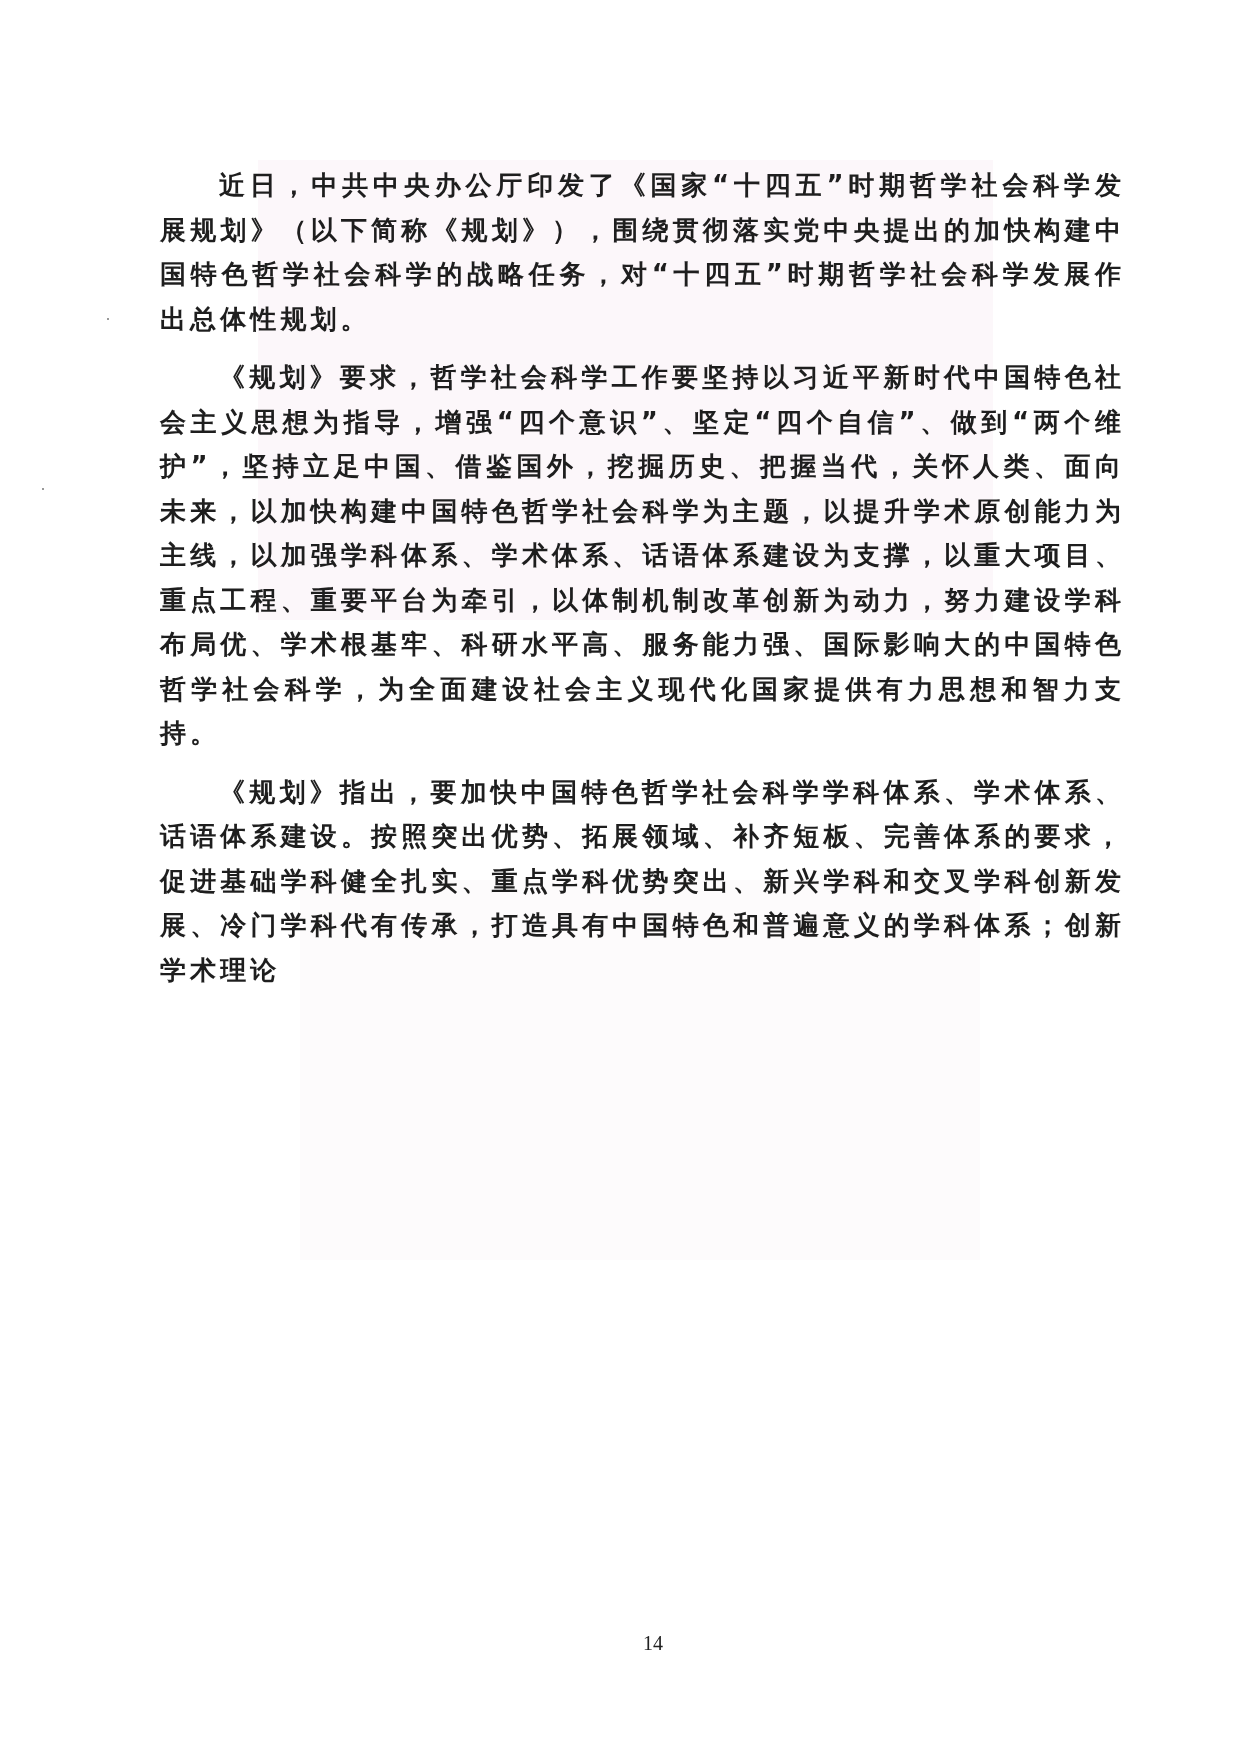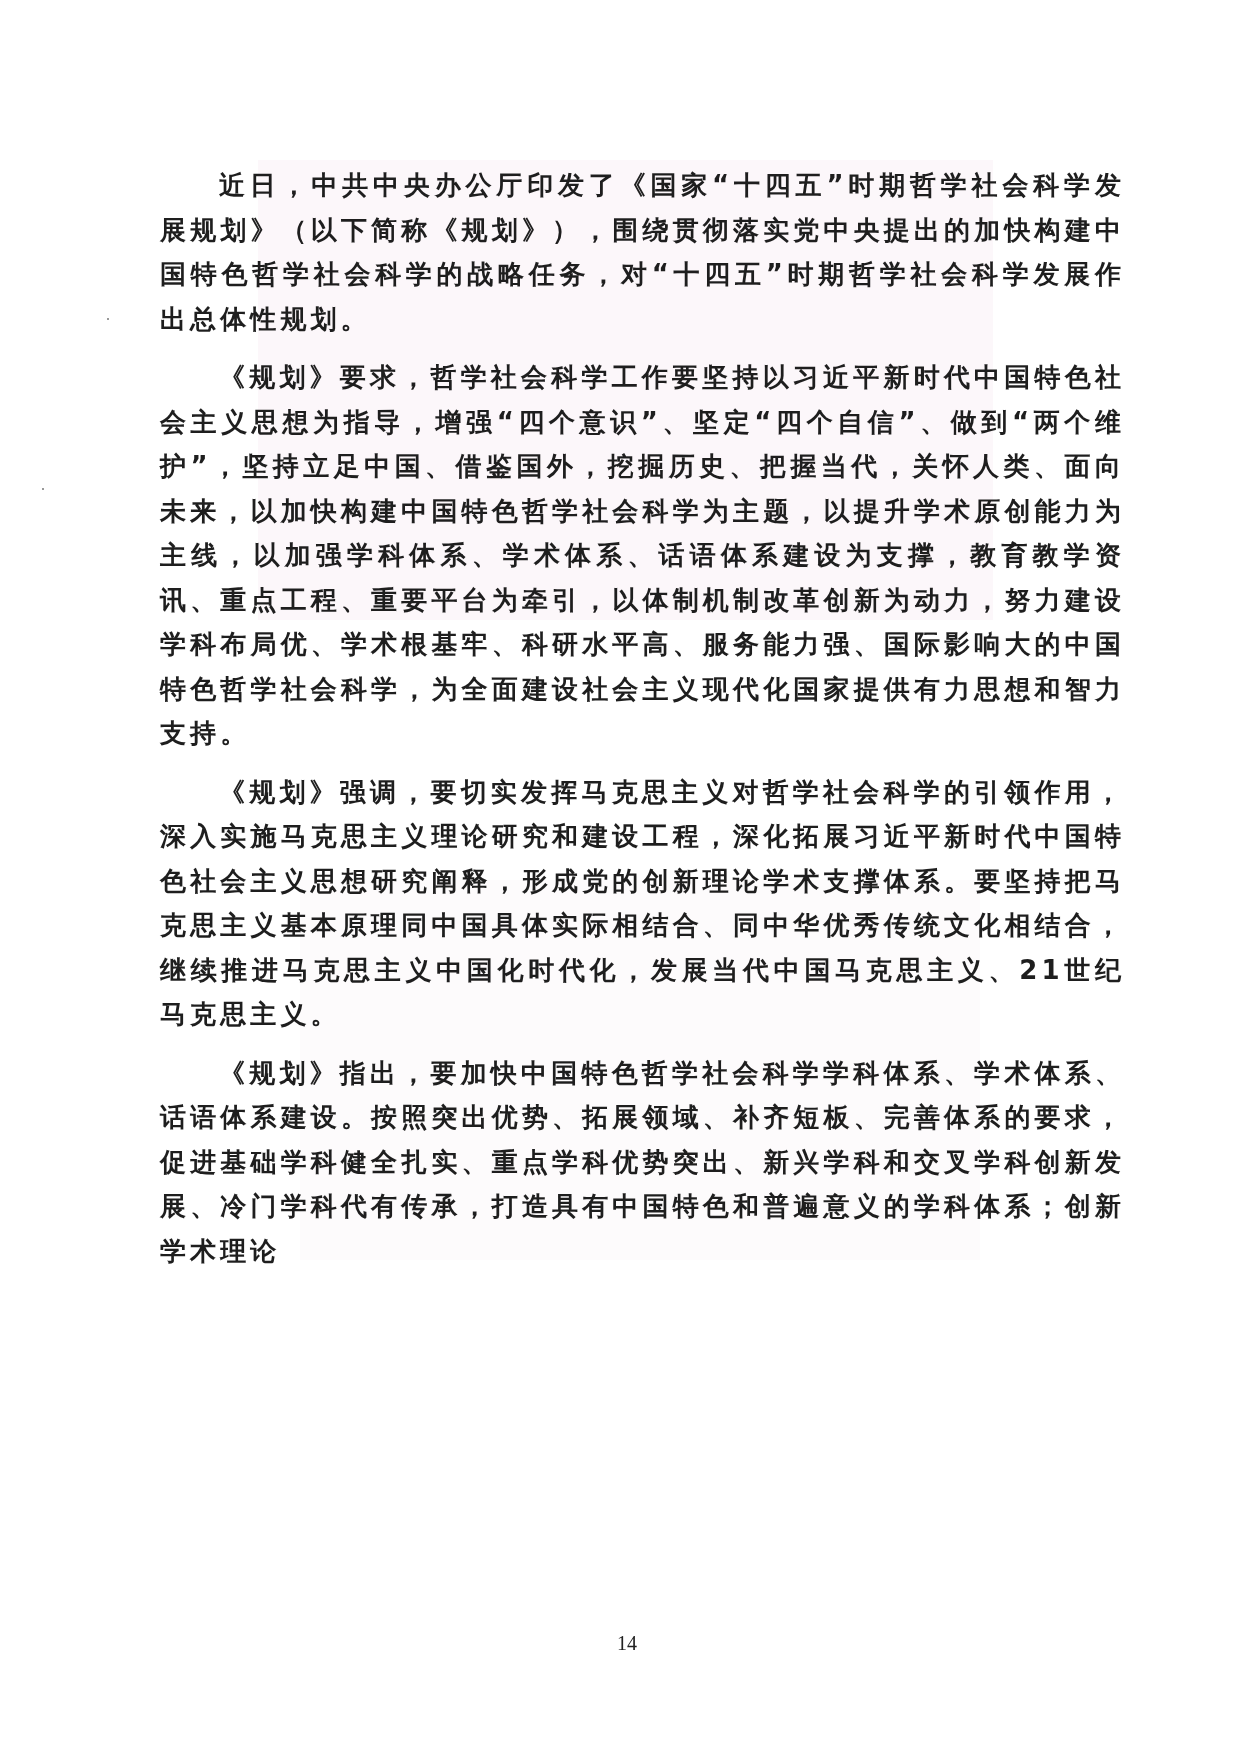--- a/index.html
+++ b/index.html
@@ -22,32 +22,31 @@
   .heading {
     font-size: 30px; line-height: 44px; margin: 0 0 20px 66px; letter-spacing: 1px;
     font-weight: normal; color: #111;
   }
   .heading .num { margin-right: 20px; }
   p.para {
     margin: 0 0 14px 0; font-size: 26px; line-height: 44.5px; letter-spacing: 4.1px;
     text-align: justify; text-indent: 59px; color: #1e1e1e; font-weight: bold;
   }
   .page-number {
-    position: absolute; left: 617px; top: 1632px; font-size: 20px; color: #222;
+    position: absolute; left: 643px; top: 1632px; font-size: 20px; color: #222;
     font-family: "Liberation Serif", serif;
   }
 </style>
 </head>
 <body>
 
 <div class="bleed"></div>
 <div class="bleed2"></div>
 <div class="dot" style="left:107px; top:318px;"></div>
 <div class="dot" style="left:42px; top:488px;"></div>
 
 <div class="content">
   <p class="para">近日，中共中央办公厅印发了《国家“十四五”时期哲学社会科学发展规划》（以下简称《规划》），围绕贯彻落实党中央提出的加快构建中国特色哲学社会科学的战略任务，对“十四五”时期哲学社会科学发展作出总体性规划。</p>
-  <p class="para">《规划》要求，哲学社会科学工作要坚持以习近平新时代中国特色社会主义思想为指导，增强“四个意识”、坚定“四个自信”、做到“两个维护”，坚持立足中国、借鉴国外，挖掘历史、把握当代，关怀人类、面向未来，以加快构建中国特色哲学社会科学为主题，以提升学术原创能力为主线，以加强学科体系、学术体系、话语体系建设为支撑，教育教学资讯、重点工程、重要平台为牵引，以体制机制改革创新为动力，努力建设学科布局优、学术根基牢、科研水平高、服务能力强、国际影响大的中国特色哲学社会科学，为全面建设社会主义现代化国家提供有力思想和智力支持。</p>
-  <p class="para">《规划》强调，要切实发挥马克思主义对哲学社会科学的引领作用，深入实施马克思主义理论研究和建设工程，深化拓展习近平新时代中国特色社会主义思想研究阐释，形成党的创新理论学术支撑体系。要坚持把马克思主义基本原理同中国具体实际相结合、同中华优秀传统文化相结合，继续推进马克思主义中国化时代化，发展当代中国马克思主义、21世纪马克思主义。</p>
+  <p class="para">《规划》要求，哲学社会科学工作要坚持以习近平新时代中国特色社会主义思想为指导，增强“四个意识”、坚定“四个自信”、做到“两个维护”，坚持立足中国、借鉴国外，挖掘历史、把握当代，关怀人类、面向未来，以加快构建中国特色哲学社会科学为主题，以提升学术原创能力为主线，以加强学科体系、学术体系、话语体系建设为支撑，以重大项目、重点工程、重要平台为牵引，以体制机制改革创新为动力，努力建设学科布局优、学术根基牢、科研水平高、服务能力强、国际影响大的中国特色哲学社会科学，为全面建设社会主义现代化国家提供有力思想和智力支持。</p>
   <p class="para">《规划》指出，要加快中国特色哲学社会科学学科体系、学术体系、话语体系建设。按照突出优势、拓展领域、补齐短板、完善体系的要求，促进基础学科健全扎实、重点学科优势突出、新兴学科和交叉学科创新发展、冷门学科代有传承，打造具有中国特色和普遍意义的学科体系；创新学术理论</p>
 </div>
 
 <div class="page-number">14</div>
 
 </body></html>

